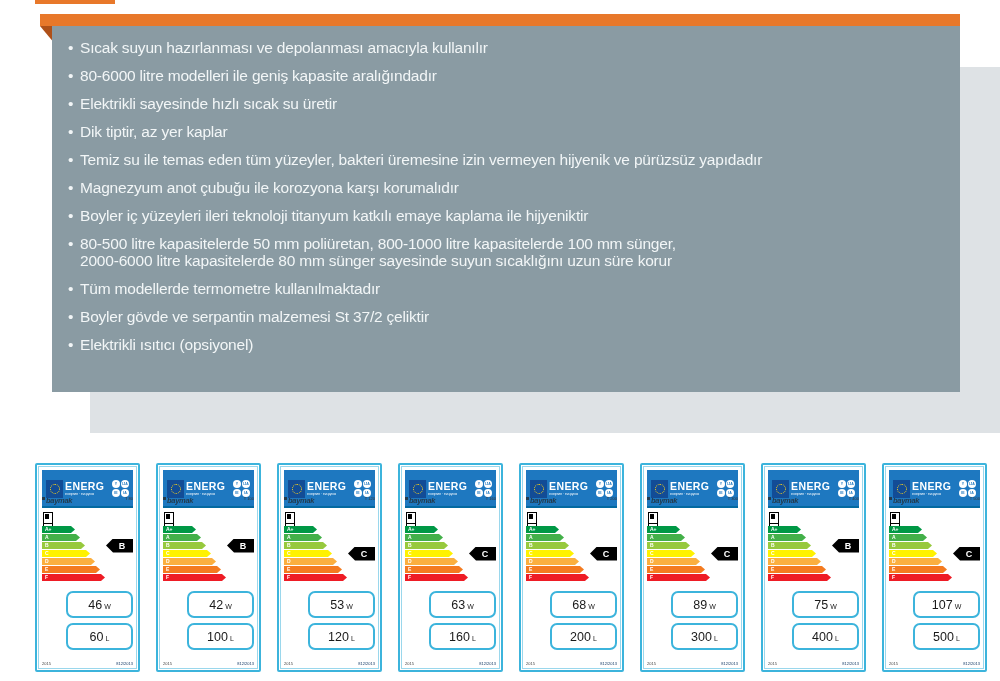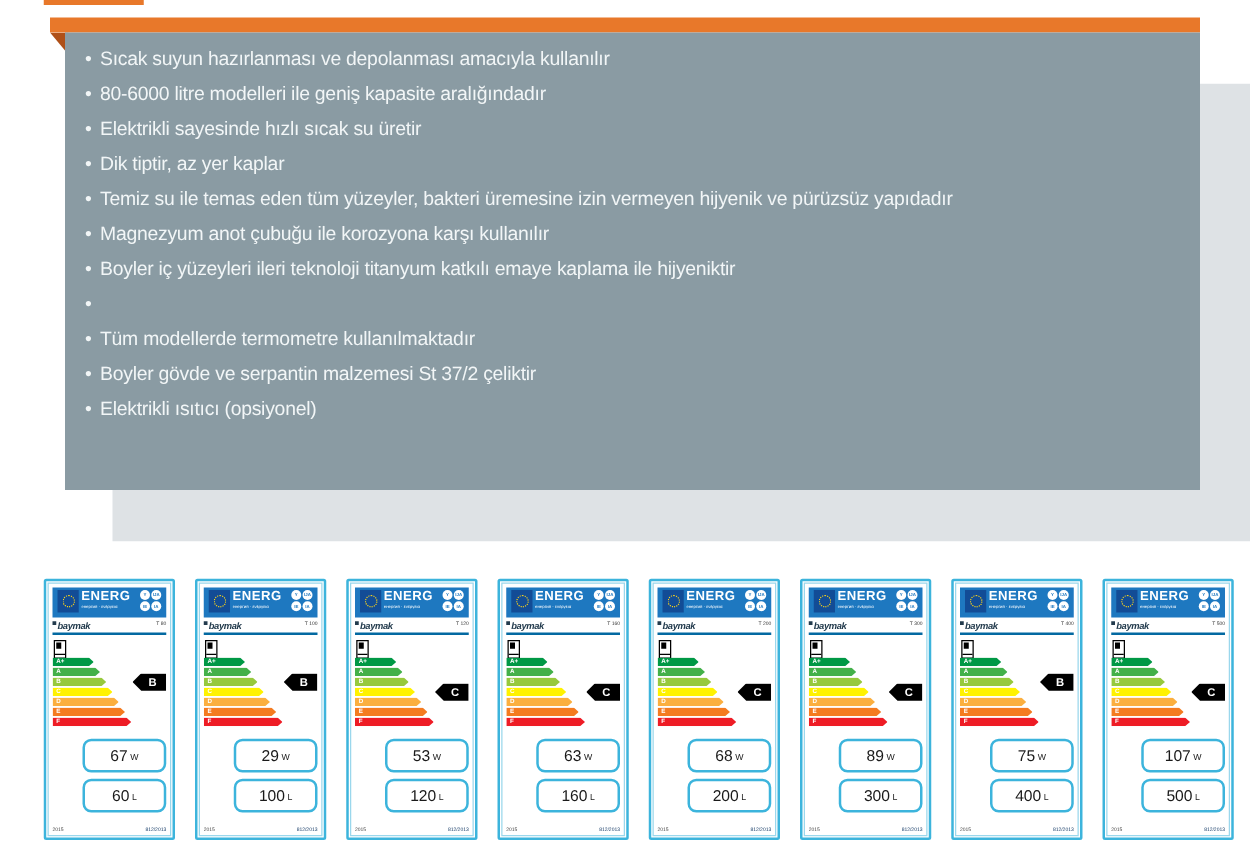--- a/index.html
+++ b/index.html
@@ -26,22 +26,22 @@
   .bullet-item{display:flex;color:#F2F6F7;font-size:15.5px;line-height:17px;margin-bottom:11px;
                letter-spacing:-0.2px}
   .bullet-item .dot{flex:0 0 12px;width:12px}
   .bullet-item .btxt{flex:1}
   .bullet-item .l2:empty{display:none}
   
   .cards-row{position:absolute;left:0;top:0;width:1000px;height:681px;pointer-events:none}
   .card{position:absolute;top:463px;width:105px;height:209px;background:#fff;
         border:2px solid var(--cyan);border-radius:2px}
   .card-inner{position:absolute;inset:1px;border:1px solid var(--cyan-light);pointer-events:none}
-  .el-header{position:absolute;left:5px;right:5px;top:5px;height:24px;background:var(--hdrblue);
-             display:flex;align-items:flex-start;padding:2px 4px}
+  .el-header{position:absolute;left:5px;right:5px;top:5px;height:37px;background:var(--hdrblue);
+             display:flex;align-items:center;padding:2px 4px}
   .eu-flag{width:17px;height:18px;background:var(--flagblue);margin-right:2px;flex:0 0 17px;
            display:flex;align-items:center;justify-content:center}
   .stars{width:10px;height:10px;border:1px dotted #FFD617;border-radius:50%}
   .energ-wrap{flex:1;color:#fff;line-height:1;overflow:hidden}
   .energ-title{font-size:10.5px;font-weight:bold;letter-spacing:.4px}
   .energ-sub{font-size:3.5px;margin-top:1px;white-space:nowrap;overflow:hidden}
   .lang-circles{display:grid;grid-template-columns:8px 8px;gap:1px;margin-left:2px;flex:0 0 17px}
   .lang-circle{width:8px;height:8px;border-radius:50%;background:#fff;color:var(--hdrblue);
                font-size:3.5px;font-weight:bold;display:flex;align-items:center;justify-content:center}
   .brand-row{position:absolute;left:5px;right:5px;top:32px;height:11px;border-bottom:2px solid #0369a1;
@@ -118,36 +118,38 @@
     <span class="dot">•</span>
     <span class="btxt">
       <span class="l1">Temiz su ile temas eden tüm yüzeyler, bakteri üremesine izin vermeyen hijyenik ve pürüzsüz yapıdadır</span>
       <span class="l2" style="display:block"></span>
     </span>
   </li>
 
   <li class="bullet-item">
     <span class="dot">•</span>
     <span class="btxt">
-      <span class="l1">Magnezyum anot çubuğu ile korozyona karşı kullanılır</span>
+      <span class="l1">Magnezyum anot çubuğu ile korozyona karşı korumalıdır</span>
       <span class="l2" style="display:block"></span>
     </span>
   </li>
 
   <li class="bullet-item">
     <span class="dot">•</span>
     <span class="btxt">
       <span class="l1">Boyler iç yüzeyleri ileri teknoloji titanyum katkılı emaye kaplama ile hijyeniktir</span>
       <span class="l2" style="display:block"></span>
     </span>
   </li>
 
   <li class="bullet-item">
     <span class="dot">•</span>
     <span class="btxt">
+      <span class="l1">80-500 litre kapasitelerde 50 mm poliüretan, 800-1000 litre kapasitelerde 100 mm sünger,</span>
+      <span class="l2" style="display:block">2000-6000 litre kapasitelerde 80 mm sünger sayesinde suyun sıcaklığını uzun süre korur</span>
     </span>
   </li>
 
   <li class="bullet-item">
     <span class="dot">•</span>
     <span class="btxt">
       <span class="l1">Tüm modellerde termometre kullanılmaktadır</span>
       <span class="l2" style="display:block"></span>
     </span>
   </li>
@@ -202,21 +204,21 @@
       <div class="bar" style="background: rgb(151, 201, 61);">B</div>
       <div class="bar" style="background: rgb(255, 242, 0);">C</div>
       <div class="bar" style="background: rgb(251, 175, 63);">D</div>
       <div class="bar" style="background: rgb(244, 123, 32);">E</div>
       <div class="bar" style="background: rgb(238, 28, 37);">F</div>
     </div>
     <div class="rating-arrow" style="top: 73.5px;">
       <span class="rating-letter">B</span>
     </div>
     <div class="value-box watt-box">
-      <span class="num">67</span>
+      <span class="num">46</span>
       <span class="unit">W</span>
     </div>
     <div class="value-box liter-box">
       <span class="num">60</span>
       <span class="unit">L</span>
     </div>
     <div class="foot-left">2015</div>
     <div class="foot-right">812/2013</div>
   </div>
 
@@ -251,21 +253,21 @@
       <div class="bar" style="background: rgb(151, 201, 61);">B</div>
       <div class="bar" style="background: rgb(255, 242, 0);">C</div>
       <div class="bar" style="background: rgb(251, 175, 63);">D</div>
       <div class="bar" style="background: rgb(244, 123, 32);">E</div>
       <div class="bar" style="background: rgb(238, 28, 37);">F</div>
     </div>
     <div class="rating-arrow" style="top: 73.5px;">
       <span class="rating-letter">B</span>
     </div>
     <div class="value-box watt-box">
-      <span class="num">29</span>
+      <span class="num">42</span>
       <span class="unit">W</span>
     </div>
     <div class="value-box liter-box">
       <span class="num">100</span>
       <span class="unit">L</span>
     </div>
     <div class="foot-left">2015</div>
     <div class="foot-right">812/2013</div>
   </div>
 

